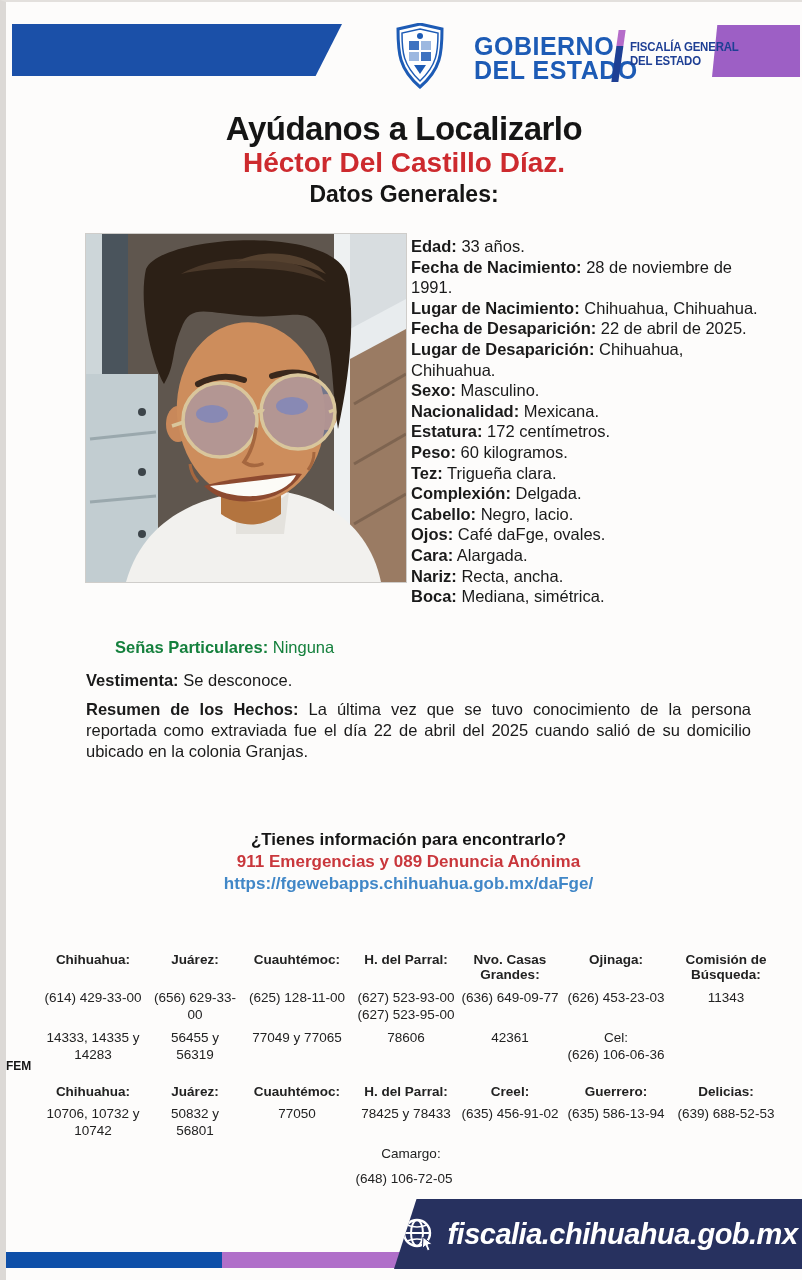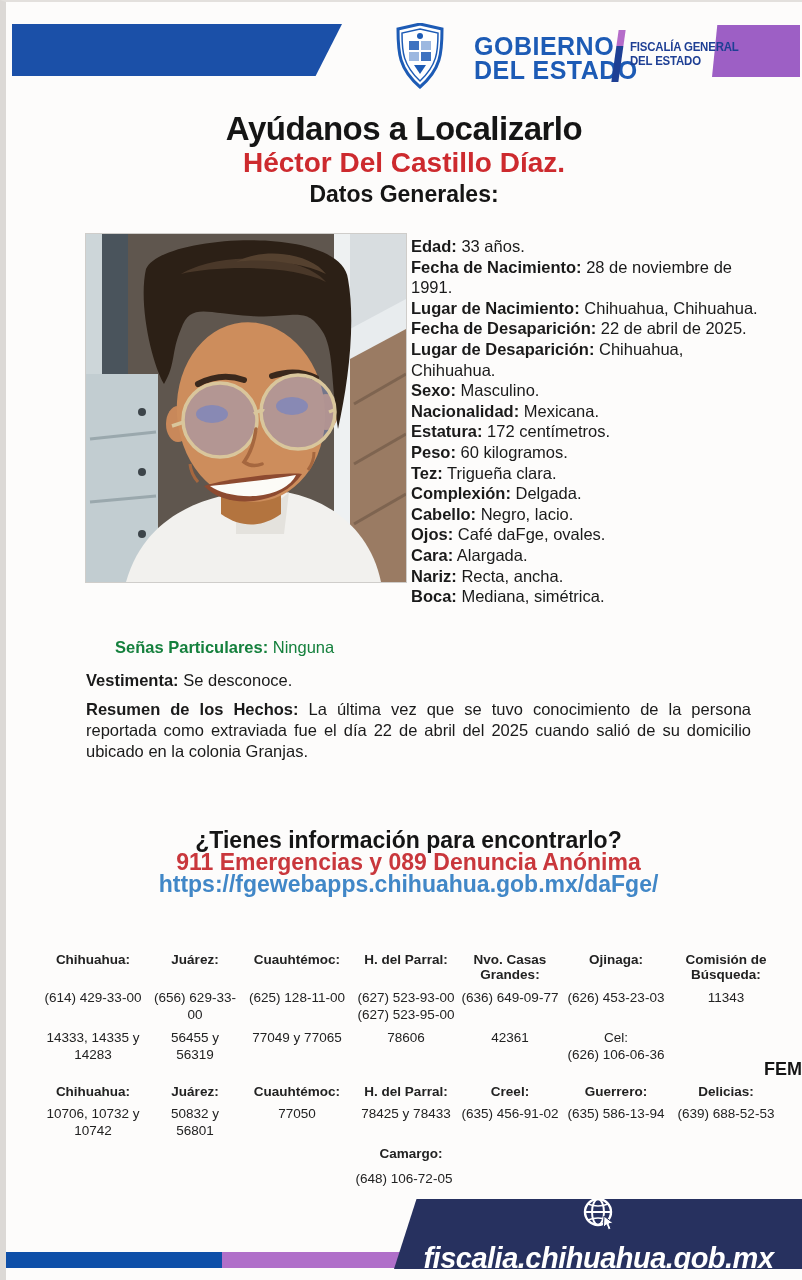--- a/index.html
+++ b/index.html
@@ -38,48 +38,48 @@
   .fields{ position:absolute; left:405px; top:234px; width:360px;
     font-size:16.5px; line-height:20.6px; color:#1a1a1a; }
   .field b{ font-weight:bold; }
   
   .senas{ position:absolute; left:80px; top:636px; width:670px; font-size:16.5px; color:#15803d;margin-left:29px; }
   .vesti{ position:absolute; left:80px; top:669px; width:670px; font-size:16.5px; color:#1a1a1a; }
   .resumen{ position:absolute; left:80px; top:697px; width:665px; font-size:16.5px;
     line-height:21px; text-align:justify; color:#1a1a1a; }
   
   .contact{ position:absolute; left:0; top:827px; width:100%; text-align:center;
-    font-weight:bold; font-size:23px; line-height:22px; color:#151515;padding-left:9px; }
+    font-weight:bold; font-size:17px; line-height:22px; color:#151515;padding-left:9px; }
   .contact .red{ color:#c9373c; }
   .contact .link{ color:#4187c7; text-decoration:none; display:inline-block; }
   
   .tel-head{ position:absolute; left:35px; top:915px; width:735px; display:flex; align-items:center; gap:14px; }
   .tel-head .rule{ flex:1; border-top:2px solid #2a2a2a; }
   .tel-head .word{ font-size:17px; font-weight:bold; color:#151515; }
   .ptable{ position:absolute; left:31px; top:948px; width:744px;
     display:grid; grid-template-columns:112px 92px 112px 106px 102px 110px 110px;
     font-size:13.5px; color:#222; text-align:center; }
   .ptable .h{ font-weight:bold; padding:2px 3px; min-height:36px; }
   .ptable .c{ padding:3px 2px; white-space:pre-line; line-height:17px; min-height:38px; }
-  .fem-title{ position:absolute; left:0; top:1057px; width:100%; text-align:right;
-    font-size:18px; font-weight:bold; color:#151515; }
+  .fem-title{ position:absolute; left:0; top:1057px; width:100%; text-align:left;
+    font-size:12px; font-weight:bold; color:#151515; }
   .ftable{ position:absolute; left:31px; top:1080px; width:744px;
     display:grid; grid-template-columns:112px 92px 112px 106px 102px 110px 110px;
     font-size:13.5px; color:#222; text-align:center; }
   .ftable .h{ font-weight:bold; padding:2px 3px; }
   .ftable .c{ padding:4px 2px; white-space:pre-line; line-height:17px; }
   .camargo{ position:absolute; left:0; top:1143px; width:100%; text-align:center;
     font-size:13.5px; color:#222; line-height:17px; }
-  .camargo .h{ font-weight:bold; display:block; margin-bottom:8px;margin-left:14px; }
+  .camargo .h{ font-weight:normal; display:block; margin-bottom:8px;margin-left:14px; }
   
   .stripe-blue{ position:absolute; left:0; top:1250px; width:216px; height:16px; background:#0e4fa8; }
   .stripe-purple{ position:absolute; left:216px; top:1250px; width:586px; height:16px; background:#b06fc9; }
   .footer-banner{ position:absolute; left:388px; top:1197px; width:409px; height:70px;
     background:#27315f; clip-path:polygon(5.5% 0,100% 0,100% 100%,0 100%);
-    display:flex; align-items:center; justify-content:center; gap:10px;flex-direction:column; }
+    display:flex; align-items:center; justify-content:center; gap:10px; }
   .footer-url{ color:#ffffff; font-size:29px; font-weight:bold; font-style:italic;
     letter-spacing:-.5px; text-decoration:none; }
 </style>
 </head>
 <body>
 
 <div class="page">
 
   <div class="blue-banner"></div>
   <div class="purple-banner"></div>

